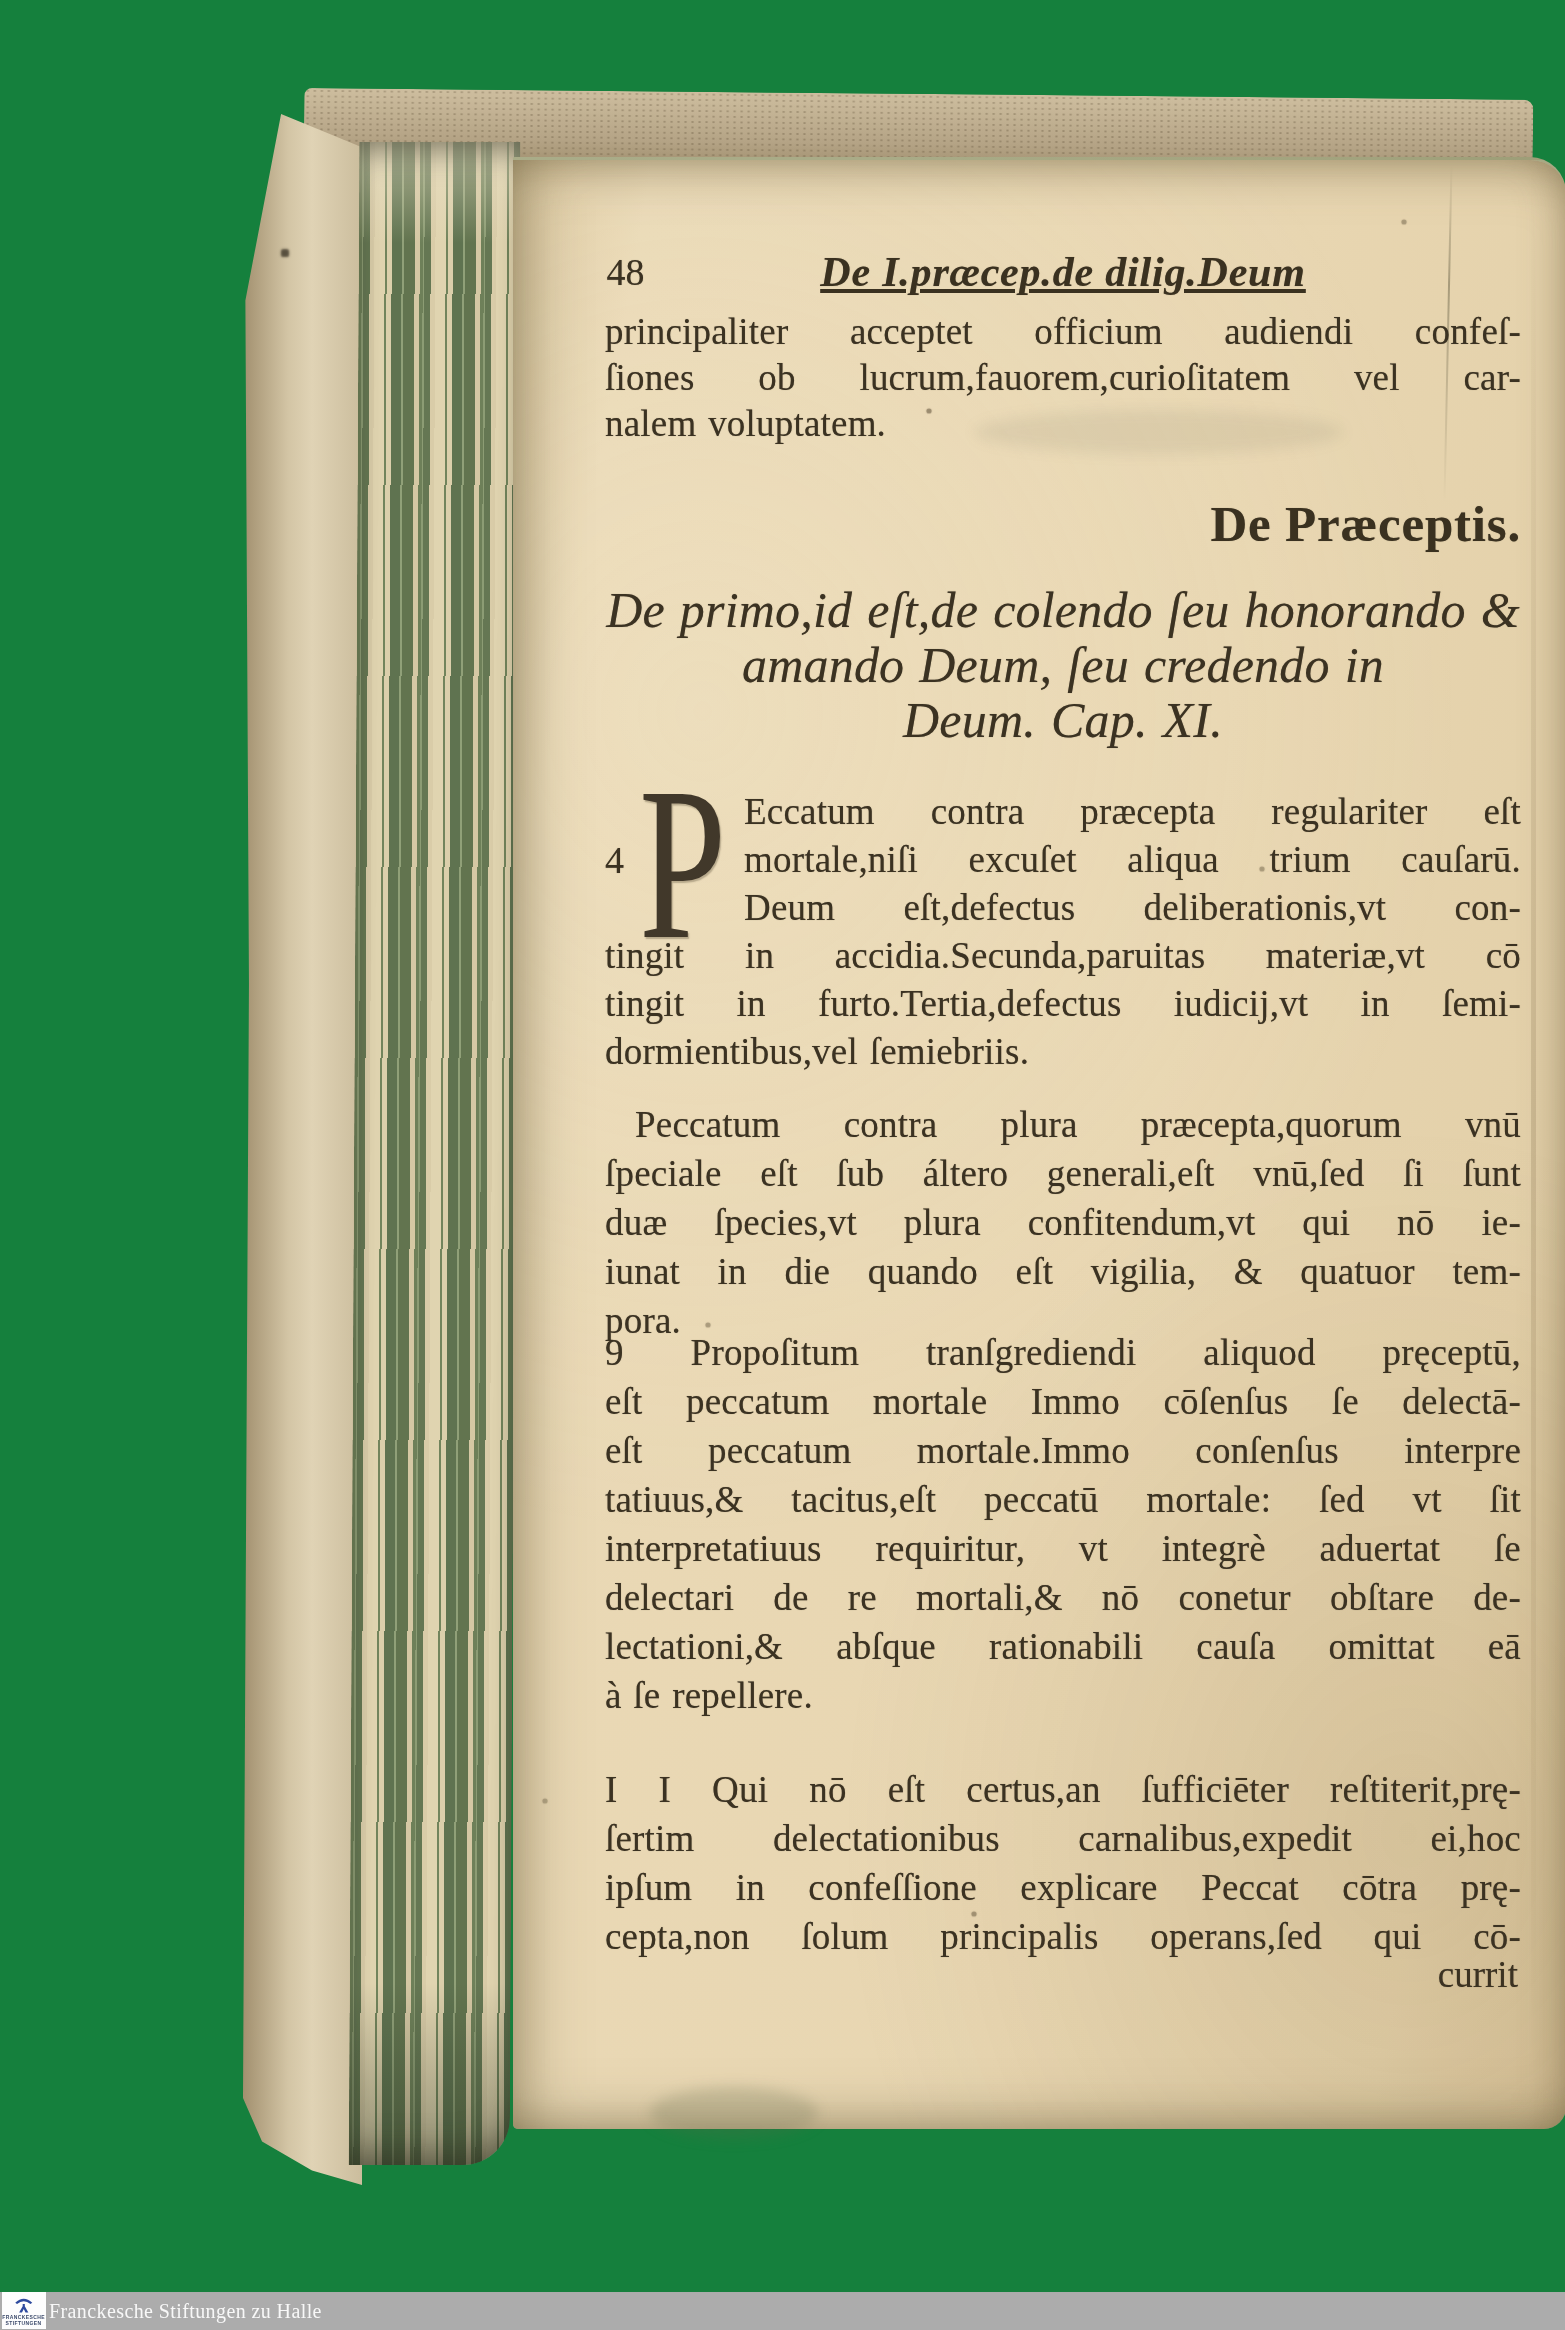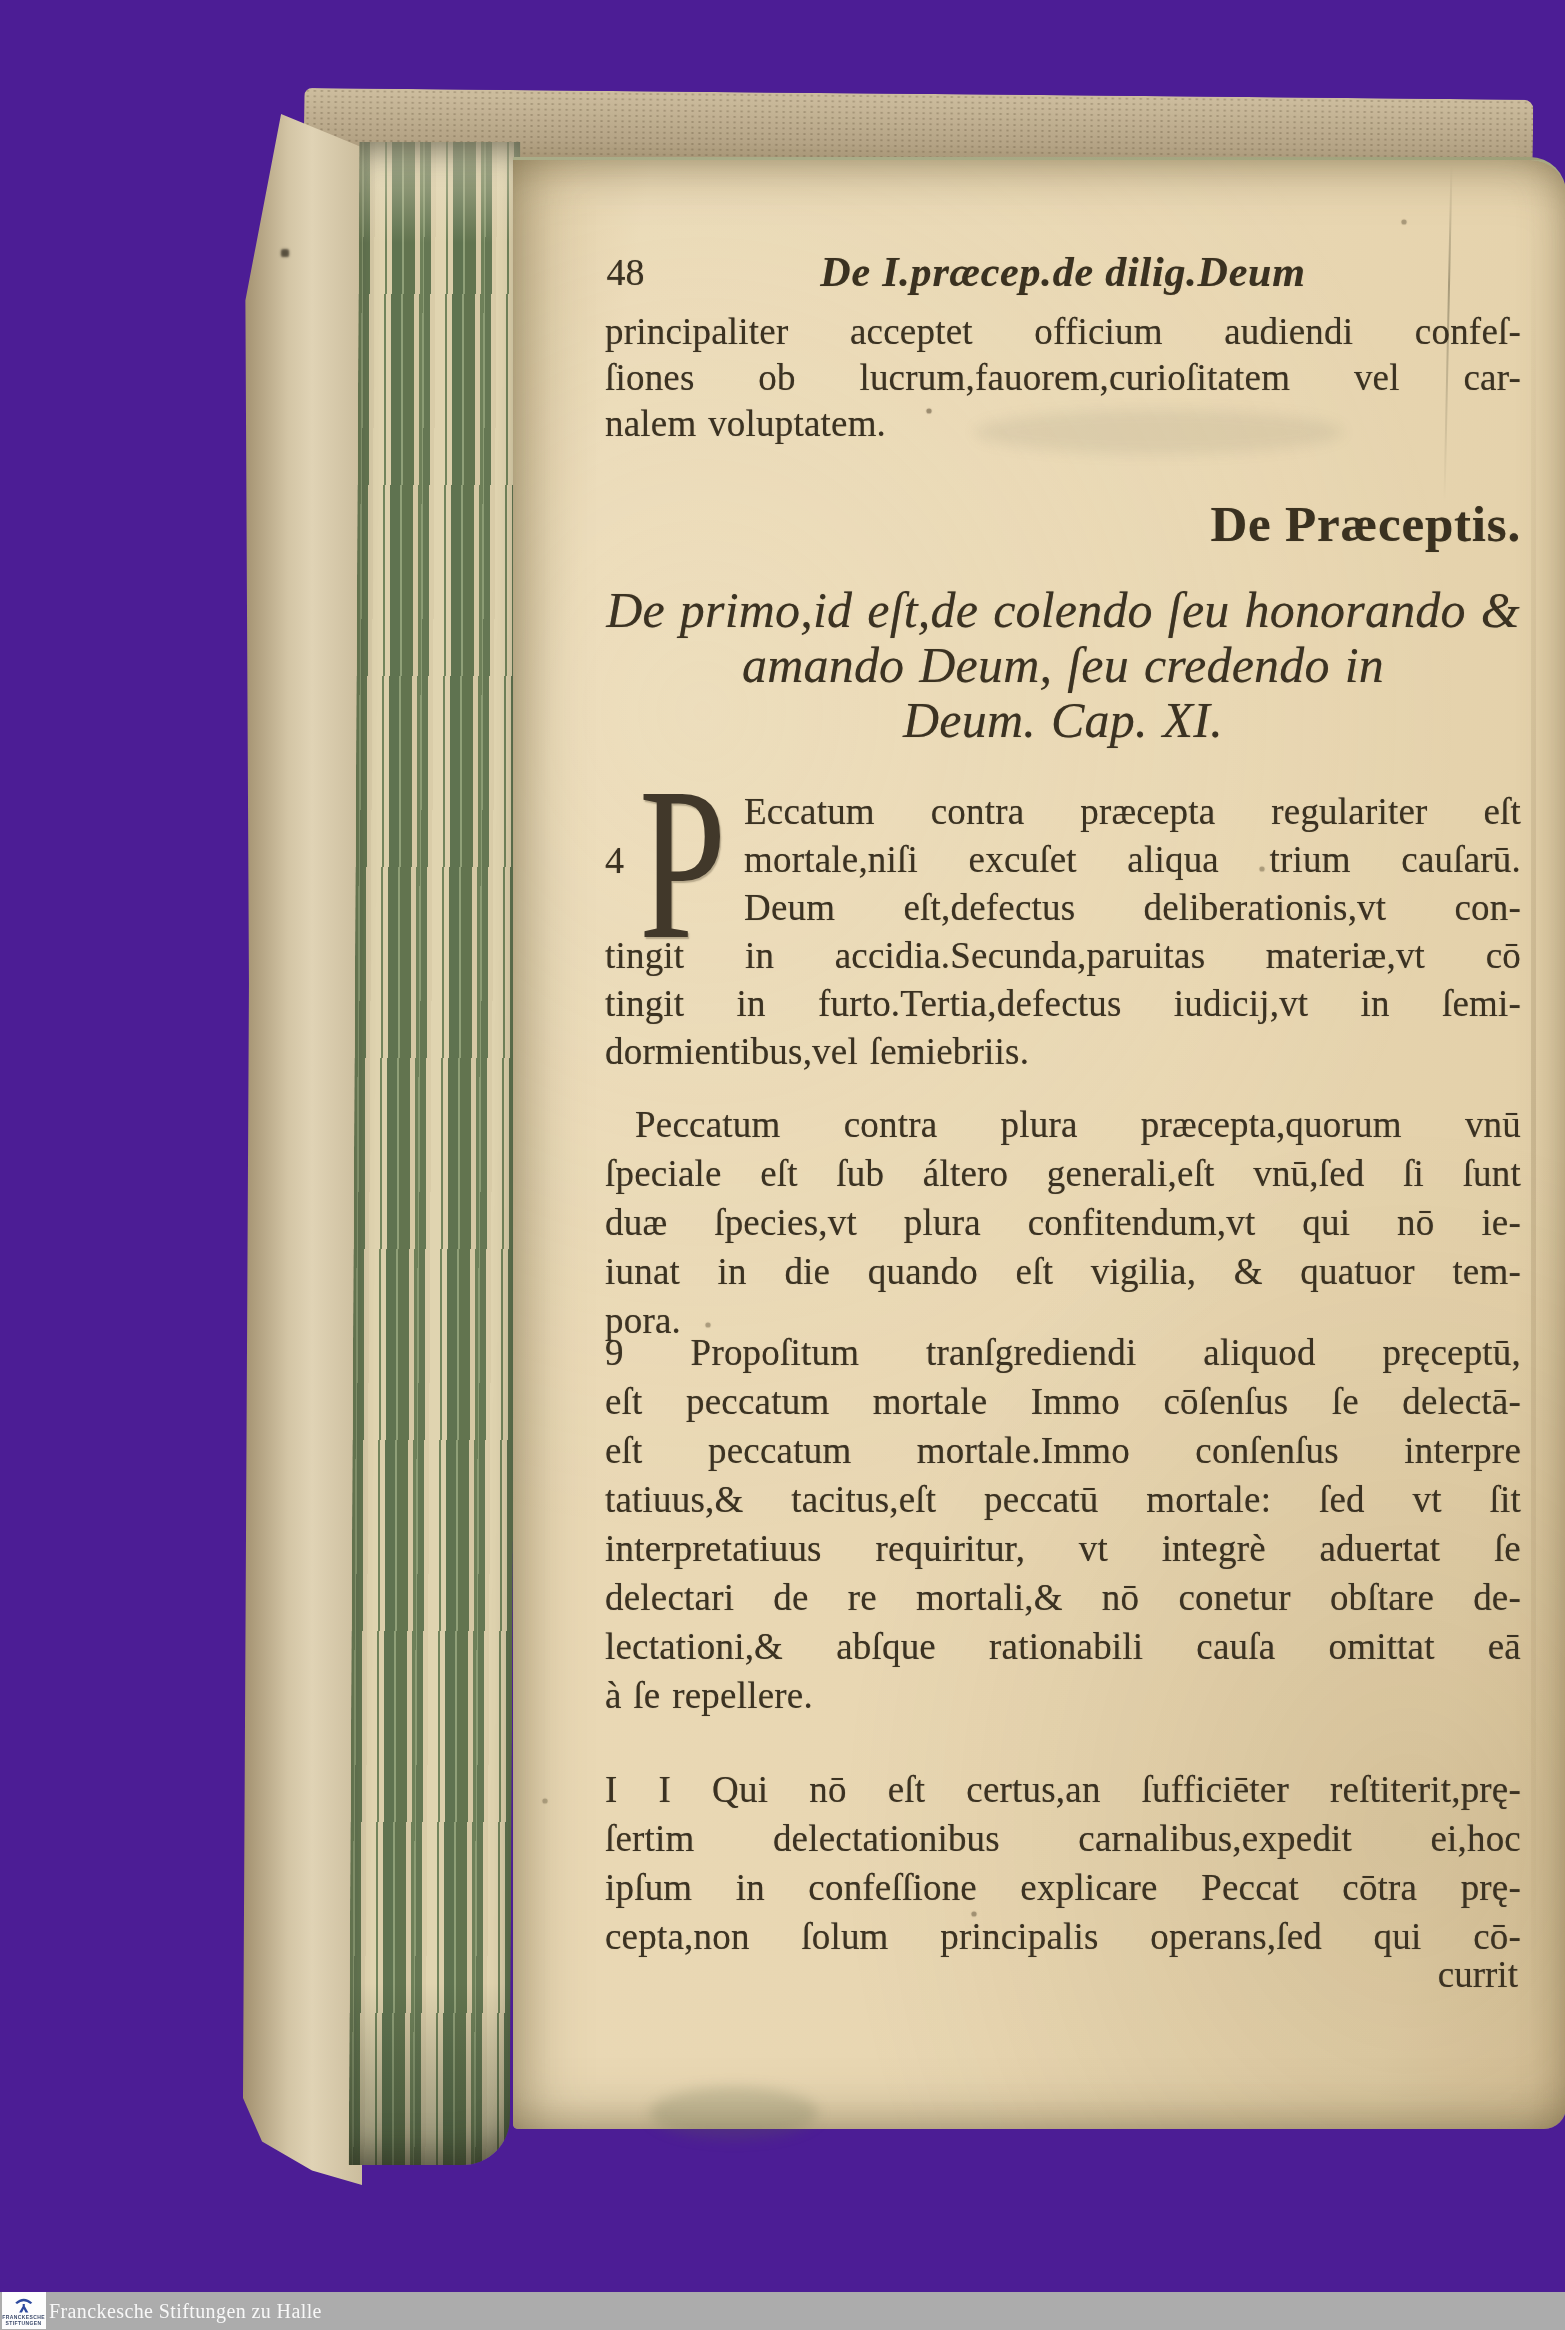--- a/index.html
+++ b/index.html
@@ -1,16 +1,16 @@
 <!DOCTYPE html>
 <html style="font-size:12.5px"><head>
 <meta charset="utf-8">
 <style>
   html,body{margin:0;padding:0;background:#000;}
-  .stage{position:relative;width:1566px;height:2330px;background:#4c1d95;overflow:hidden;
+  .stage{position:relative;width:1566px;height:2330px;background:#15803d;overflow:hidden;
          font-family:"Liberation Serif",serif;}
 
   
   .head-edge{position:absolute;left:304px;top:88px;width:1229px;height:77px;
     background:
       radial-gradient(rgba(84,70,46,.30) 0.9px, transparent 1.5px),
       linear-gradient(#cebe9f,#b4a385 65%,#a08f6e);
     background-size:7px 5.5px,100% 100%;
     transform:rotate(.55deg);transform-origin:left center;border-radius:7.8px 9.4px 0 0;}
   .cover-edge{position:absolute;left:243px;top:114px;width:119px;height:2071px;
@@ -60,21 +60,21 @@
         text-shadow:0 0 0.8px rgba(59,50,34,.55);box-sizing:border-box;}
   .j{text-align:justify;text-align-last:justify;}
   .ind{padding-left:139px;}
   .ind2{padding-left:30px;margin-top:19px;}
 
   .header-row{top:83px;height:58px;}
   .pagenum{position:absolute;left:1.6px;top:7px;font-size:38px;color:#3b3222;
            text-shadow:0 0 0.8px rgba(59,50,34,.55);}
   .runtitle{display:block;text-align:center;font-style:italic;font-weight:bold;
             font-size:42px;line-height:58px;color:#3a3120;letter-spacing:0.8px;
-            text-shadow:0 0 0.8px rgba(59,50,34,.5);}
+            text-shadow:0 0 0.8px rgba(59,50,34,.5);text-decoration:underline;}
   .intro{top:149px;}
   .intro .line{line-height:46px;}
   .heading{position:absolute;top:335px;width:100%;text-align:right;font-weight:bold;
            font-size:51px;color:#3a3120;letter-spacing:0.8px;
            text-shadow:0 0 0.8px rgba(59,50,34,.5);}
   .chapter{top:423px;}
   .chapter .line{font-style:italic;text-align:center;font-size:50px;line-height:55px;}
 
   .par0{top:628px;}
   .par1{top:921px;}

